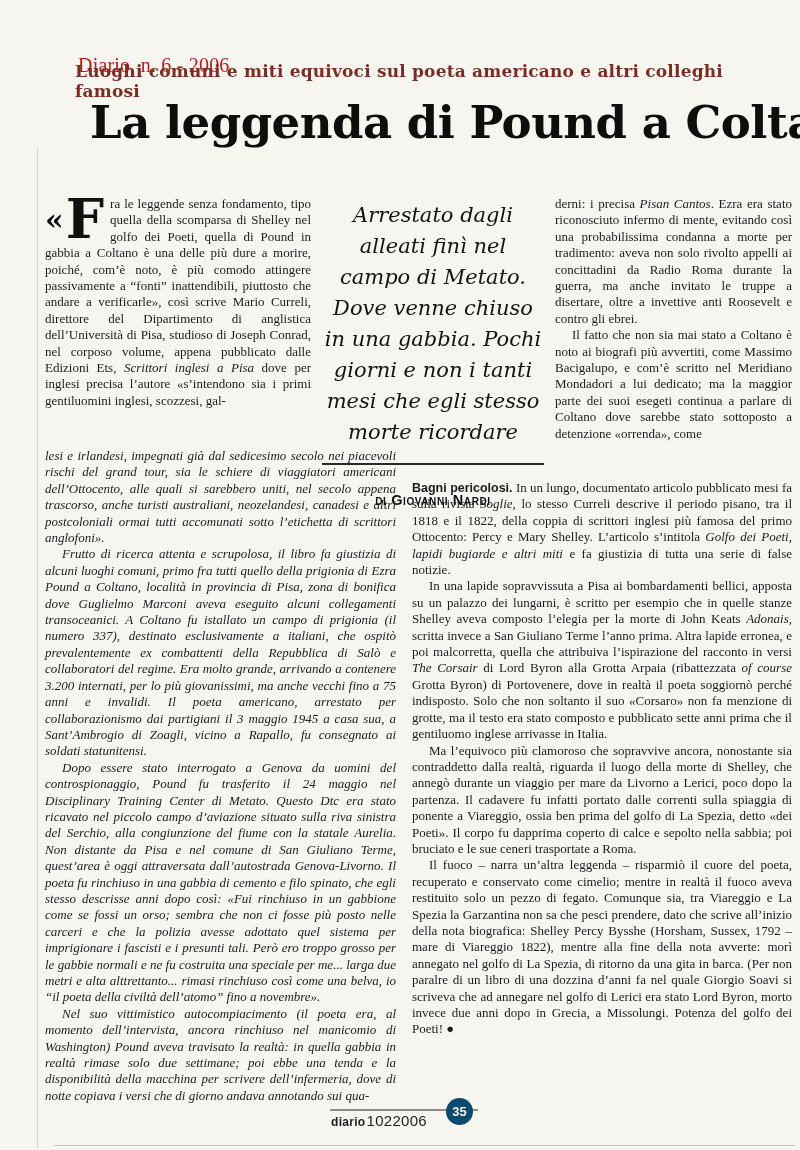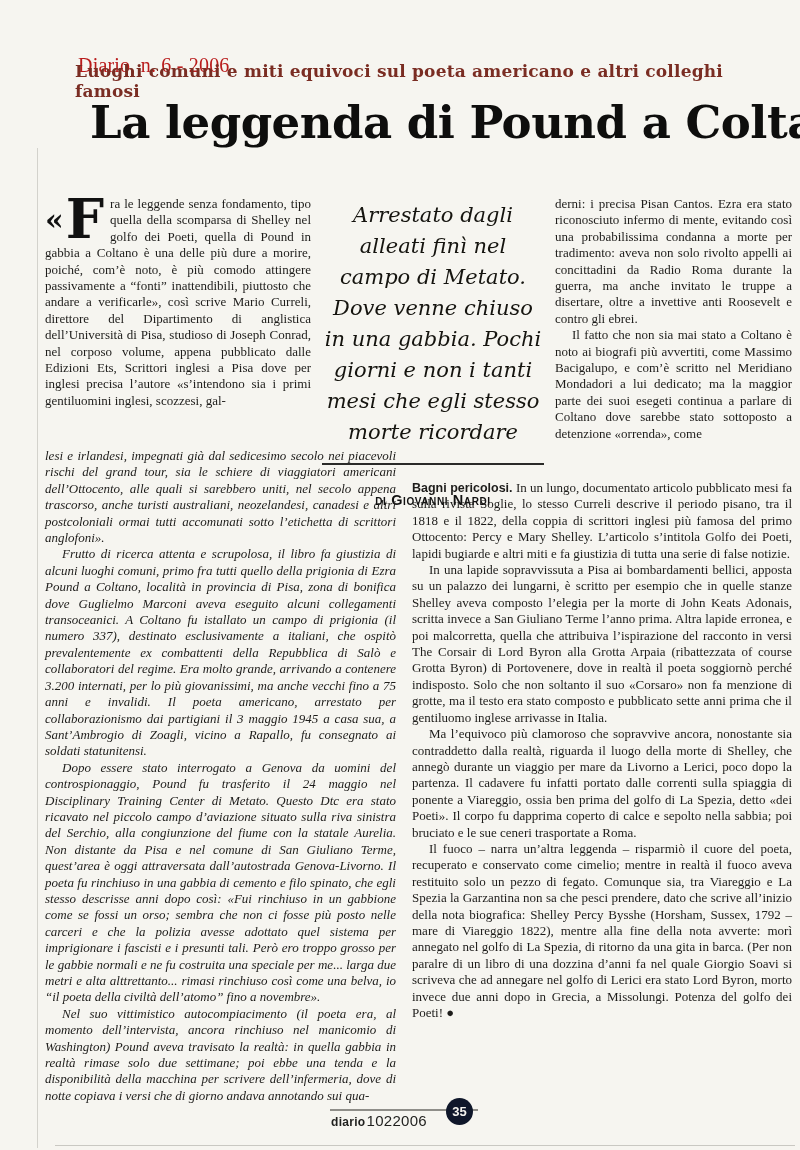--- a/index.html
+++ b/index.html
@@ -35,21 +35,21 @@
 
   .col{position:absolute;text-align:justify;font-size:13px;line-height:16.4px;}
   .col p{margin:0;}
   .col p.ind{text-indent:17px;}
   .col p.gap{margin-top:32px;}
   .col-left-top {left:45px; top:196px;width:266px;}
   .col-right-top{left:555px;top:196px;width:237px;}
   .col-left-bot {left:45px; top:448px;width:351px;font-style:italic;}
   .col-right-bot{left:412px;top:448px;width:380px;}
 
-  .it{}
+  .it{font-style:italic;}
   .bd{font-weight:700;font-family:"Liberation Sans",sans-serif;font-size:.96em;}
 
   .dropcap{
     float:left;display:flex;align-items:center;
     margin:2px 6px 0 0;line-height:.8;
     font-family:"DejaVu Serif",serif;font-weight:700;color:#111;
   }
   .dc-quote{font-size:30px;margin-right:2px;}
   .dc-letter{font-size:54px;}
 
@@ -74,21 +74,21 @@
   .footer-imprint{
     position:absolute;left:331px;top:1112px;
     font-family:"Liberation Sans","DejaVu Sans",sans-serif;
     font-size:15px;color:#1f1f1d;letter-spacing:.3px;
   }
   .f-bold{font-weight:700;font-size:12px;}
   .f-num{font-weight:400;margin-left:1px;text-align:right;}
   .page-badge{
     position:absolute;left:446px;top:1098px;
     width:27px;height:27px;border-radius:50%;
-    background:#0f172a;color:#f4f3ee;
+    background:#0c4a6e;color:#f4f3ee;
     display:flex;align-items:center;justify-content:center;
     font-family:"Liberation Sans","DejaVu Sans",sans-serif;
     font-weight:700;font-size:13px;
   }
 </style>
 </head>
 <body>
 
 <div class="page">
 

